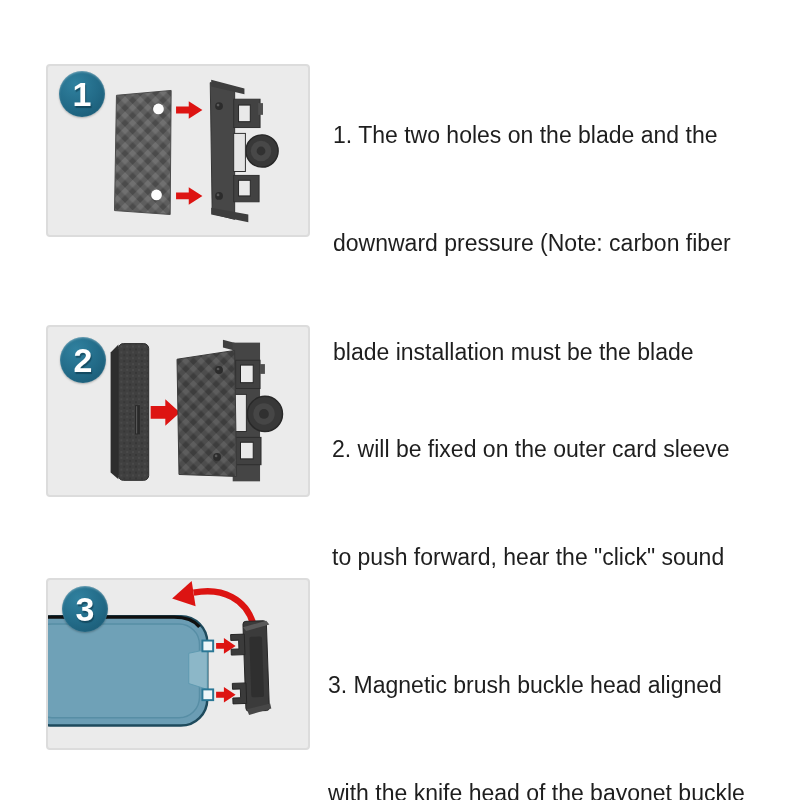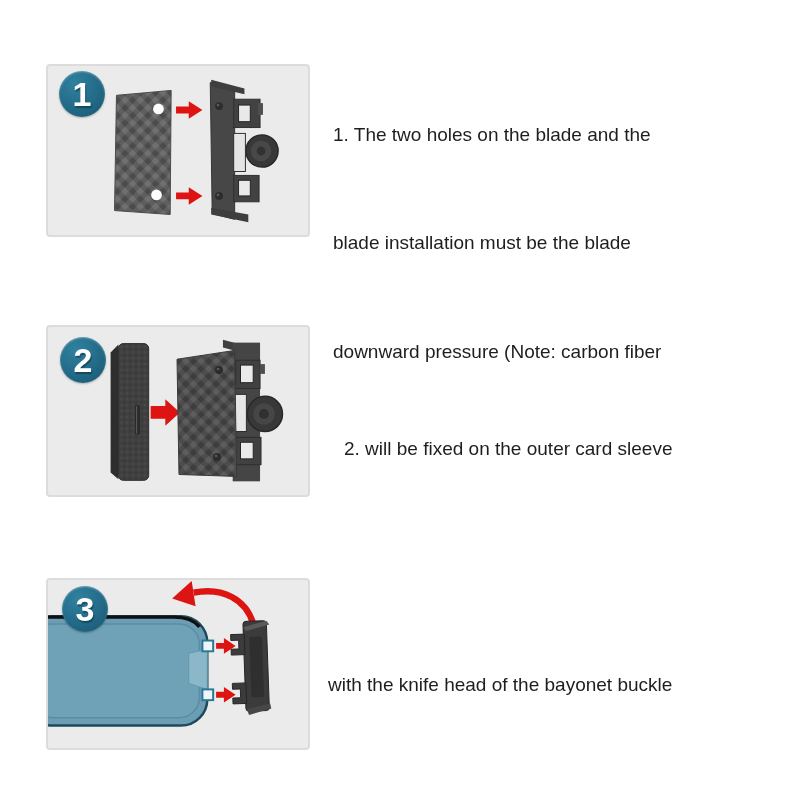--- a/index.html
+++ b/index.html
@@ -18,25 +18,25 @@
   .badge{
     position:absolute;width:46px;height:46px;border-radius:50%;
     background:radial-gradient(circle at 35% 28%, #30819f 0%, #226a87 55%, #17556f 100%);
     color:#ffffff;font-weight:bold;font-size:34px;line-height:46px;
     display:flex;align-items:center;justify-content:center;
     text-shadow:1px 2px 1px rgba(8,48,66,.55);
     box-shadow:inset 0 1px 2px rgba(255,255,255,.35), 0 1px 2px rgba(0,0,0,.25);
     z-index:2;
   }
   .step-text{
-    position:absolute;font-size:19px;line-height:36.3px;color:#1e1e1e;
+    position:absolute;font-size:23px;line-height:36.3px;color:#1e1e1e;
     white-space:pre;letter-spacing:0px;
   }
   #text-1{left:333px;top:44px;}
-  #text-2{left:344px;top:358px;}
+  #text-2{left:332px;top:358px;}
   #text-3{left:328px;top:594px;}
 </style>
 </head>
 <body>
 
 <div class="panel" id="panel-1">
   <div class="badge" style="left:11px;top:5px;">
     <span>1</span>
   </div>
   <svg viewBox="0 0 264 173">
@@ -83,22 +83,22 @@
       <circle cx="174" cy="41" r="4" fill="#2c2c2c"></circle>
       <circle cx="173" cy="40" r="1.4" fill="#5a5a5a"></circle>
       <circle cx="174" cy="133" r="4" fill="#2c2c2c"></circle>
       <circle cx="173" cy="132" r="1.4" fill="#5a5a5a"></circle>
     </g>
   </svg>
 </div>
 
 <div class="step-text" id="text-1">
   <div>1. The two holes on the blade and the</div>
+  <div>downward pressure (Note: carbon fiber</div>
   <div>blade installation must be the blade</div>
-  <div>downward pressure (Note: carbon fiber</div>
 </div>
 
 <div class="panel" id="panel-2">
   <div class="badge" style="left:12px;top:10px;">
     <span>2</span>
   </div>
   <svg viewBox="0 0 264 172">
 
     <g>
       <polygon points="63,26 71,18 71,156 63,149" fill="#2e2e2e"></polygon>
@@ -125,20 +125,21 @@
       <circle cx="174" cy="44" r="4" fill="#2b2b2b"></circle>
       <circle cx="173" cy="43" r="1.4" fill="#575757"></circle>
       <circle cx="172" cy="133" r="4" fill="#2b2b2b"></circle>
       <circle cx="171" cy="132" r="1.4" fill="#575757"></circle>
     </g>
   </svg>
 </div>
 
 <div class="step-text" id="text-2">
   <div>2. will be fixed on the outer card sleeve</div>
+  <div>to push forward, hear the "click" sound</div>
 </div>
 
 <div class="panel" id="panel-3">
   <div class="badge" style="left:14px;top:6px;">
     <span>3</span>
   </div>
   <svg viewBox="0 0 264 172">
 
     <g>
       <rect x="-24" y="37" width="186" height="112" rx="27" fill="#6b9db4" stroke="#1e4a5c" stroke-width="2.5"></rect>
@@ -162,16 +163,17 @@
       <polygon points="200,48 224,42 227,46 203,52" fill="#5a5a5a"></polygon>
       <rect x="206" y="58" width="13" height="62" rx="2" fill="#2f2f2f"></rect>
       <path d="M201 55 H187 V61 H195 V70 H187 V76 H201 Z" fill="#3b3b3b" stroke="#252525"></path>
       <path d="M201 105 H187 V111 H195 V120 H187 V126 H201 Z" fill="#3b3b3b" stroke="#252525"></path>
       <polygon points="201,132 225,127 226,132 203,138" fill="#474747"></polygon>
     </g>
   </svg>
 </div>
 
 <div class="step-text" id="text-3">
+  <div>3. Magnetic brush buckle head aligned</div>
   <div>with the knife head of the bayonet buckle</div>
   
   
 </div>
 
 </body></html>

